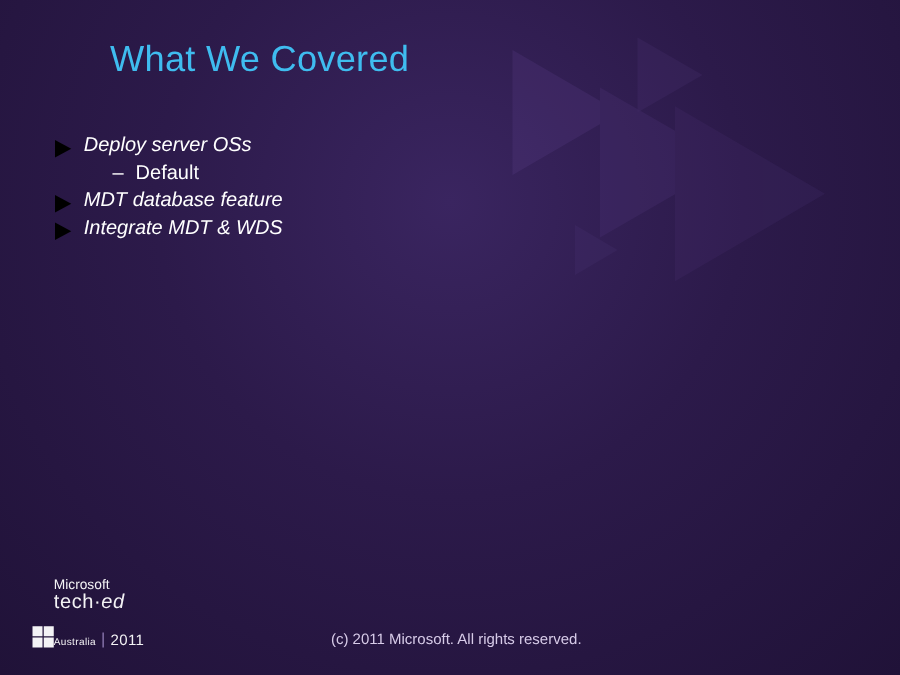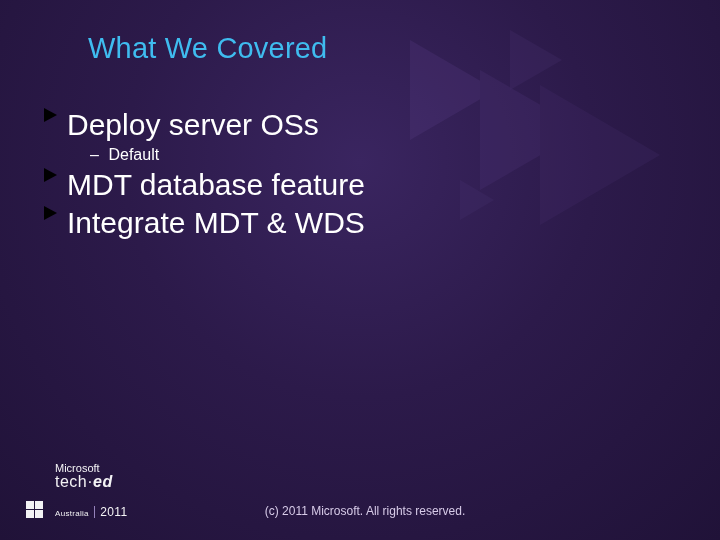--- a/index.html
+++ b/index.html
@@ -52,26 +52,27 @@
   }
 
   .content {
     position: absolute;
     left: 44px;
     top: 104px;
     width: 600px;
   }
 
   .b1 {
-    font-size: 30px;
+    font-size: 16px;
     font-weight: 400;
     color: #ffffff;
     display: flex;
-    align-items: flex-start;
+    align-items: flex-end;
     margin: 4px 0 4px 0;
+    font-style: italic;
   }
   .b1 .arrow {
     width: 0; height: 0;
     border-top: 7px solid transparent;
     border-bottom: 7px solid transparent;
     border-left: 13px solid #000;
     margin-right: 10px;
     flex: 0 0 auto;
   }
 
@@ -99,41 +100,41 @@
     color: #d7cbe8;
     margin-top: 12px;
   }
 
   .logo {
     position: absolute;
     left: 26px;
     bottom: 22px;
     display: flex;
     align-items: flex-end;
-    gap: 12px;
+    gap: 0;
     opacity: .95;
   }
   .ms-sq {
     display: grid;
     grid-template-columns: 8px 8px;
     grid-template-rows: 8px 8px;
     gap: 1px;
   }
   .ms-sq div { background:#fff; }
   .logo-text {
     color: #fff;
     font-size: 11px;
     line-height: 1;
   }
   .logo-text .main {
     font-size: 16px;
     font-weight: 300;
     letter-spacing: .5px;
   }
-  .logo-text .ed { font-style: italic; font-weight: 700; }
+  .logo-text .ed { font-style: italic; font-weight: 400; }
   .logo-text .sub {
     font-size: 8px;
     display: block;
     margin-top: 16px;
     letter-spacing: .3px;
   }
   .year-bar {
     display: inline-block;
     border-left: 1px solid #9c88c2;
     padding-left: 5px;

